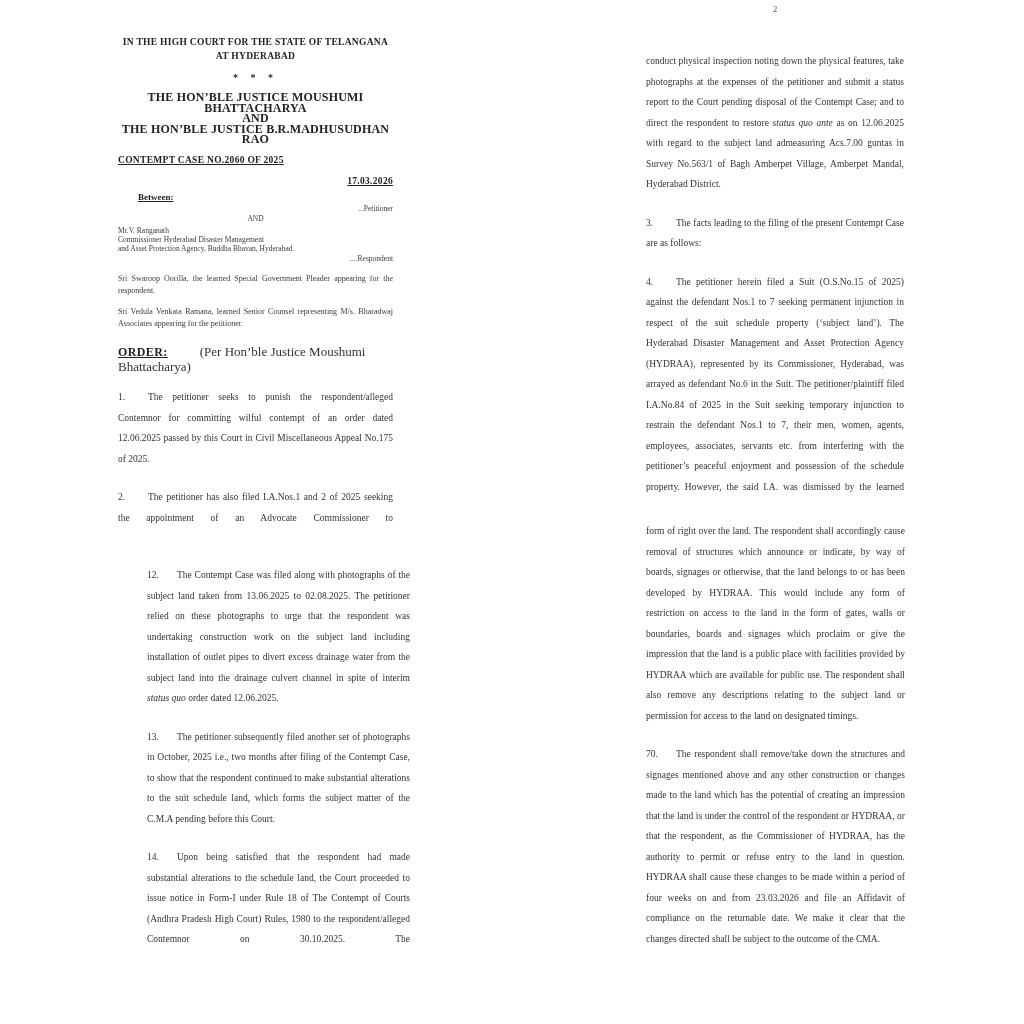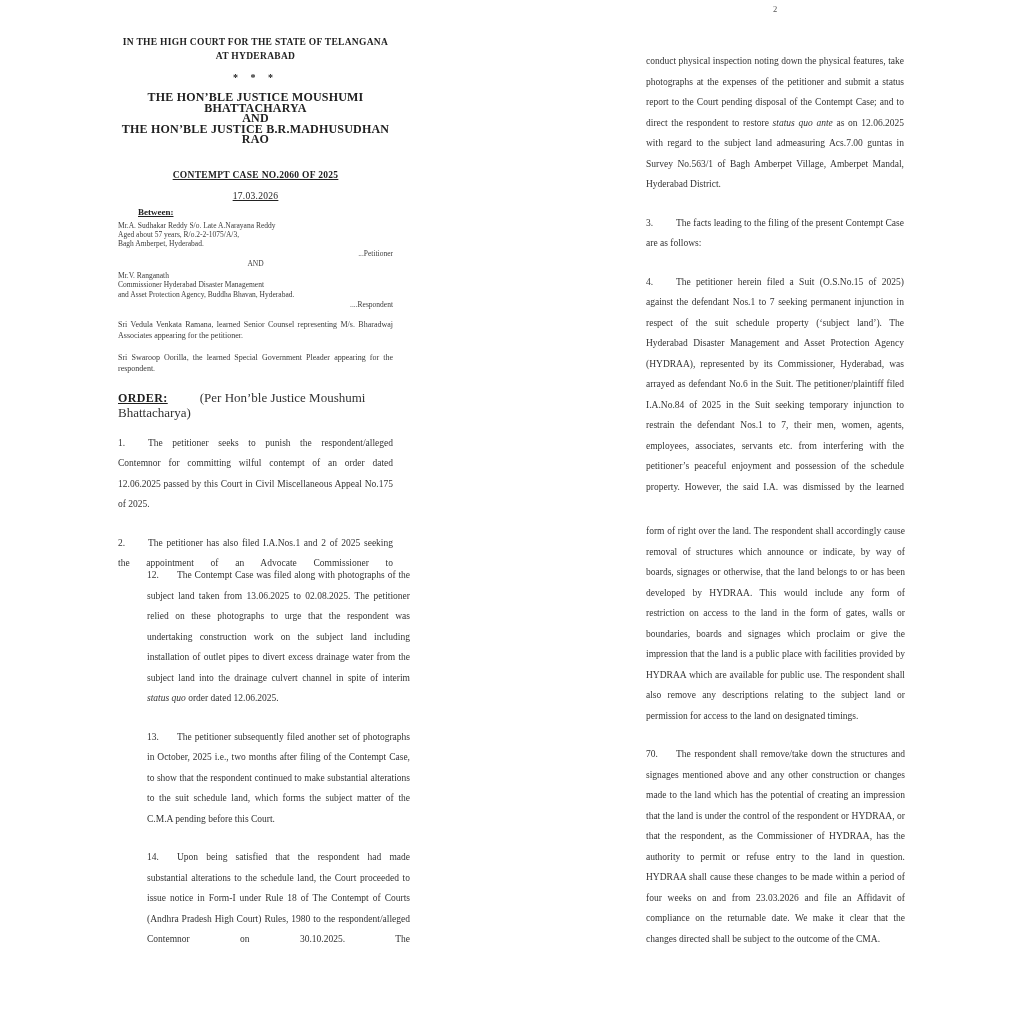--- a/index.html
+++ b/index.html
@@ -11,22 +11,22 @@
   .page1{left:118px;top:36px;width:275px;}
   .page2{left:646px;top:4px;width:258px;}
   .page3{left:147px;top:565px;width:263px;}
   .page4{left:646px;top:521px;width:259px;}
 
   
   .court{ text-align:center;font-weight:bold;font-size:9.5px;line-height:13.5px;color:#222;letter-spacing:.3px;}
   .sep{ text-align:center;font-weight:bold;font-size:10px;letter-spacing:5px;margin-top:9px;line-height:12px;color:#222;}
   .judges{margin-top:8px;}
   .judge{ text-align:center;font-weight:bold;font-size:12px;line-height:10.5px;color:#222;letter-spacing:.2px;}
-  .case-number{ text-align:center;font-weight:bold;font-size:9.5px;line-height:12px;margin-top:24px;text-decoration:underline;color:#222;letter-spacing:.3px;}
-  .order-date{ text-align:center;font-weight:normal;font-size:9.5px;line-height:12px;margin-top:9px;text-decoration:underline;color:#222;letter-spacing:.3px;}
+  .case-number{ text-align:left;font-weight:bold;font-size:9.5px;line-height:12px;margin-top:9px;text-decoration:underline;color:#222;letter-spacing:.3px;}
+  .order-date{ text-align:right;font-weight:bold;font-size:9.5px;line-height:12px;margin-top:9px;text-decoration:underline;color:#222;letter-spacing:.3px;}
   .between{ font-weight:bold;font-size:9px;line-height:11px;margin-top:5px;text-decoration:underline;color:#222;margin-left:20px;}
   .party{ font-size:7.5px;line-height:9.2px;margin-top:3px;color:#3a3a3a;}
   .tag{ font-size:7.5px;line-height:9px;text-align:right;margin-top:1px;color:#3a3a3a;}
   .and-label{ font-size:7.5px;line-height:9px;text-align:center;margin-top:1px;color:#3a3a3a;}
   .counsel{ font-size:8px;line-height:11.5px;text-align:justify;margin:10px 0 0 0;color:#3a3a3a;}
   .order-line{ margin-top:15px;line-height:14px;}
   .order-label{ font-weight:bold;font-size:12px;text-decoration:underline;color:#1e1e1e;letter-spacing:.4px;}
   .order-per{ font-size:13px;color:#333;padding-left:32px;}
 
   
@@ -48,35 +48,30 @@
     <div class="court">AT HYDERABAD</div>
     <div class="sep">* * *</div>
     <div class="judges">
       <div class="judge">THE HON’BLE JUSTICE MOUSHUMI BHATTACHARYA</div>
       <div class="judge">AND</div>
       <div class="judge">THE HON’BLE JUSTICE B.R.MADHUSUDHAN RAO</div>
     </div>
     <div class="case-number">CONTEMPT CASE NO.2060 OF 2025</div>
     <div class="order-date">17.03.2026</div>
     <div class="between">Between:</div>
-    <div class="party">
-      <div>Mr.A. Sudhakar Reddy S/o. Late A.Narayana Reddy</div>
-      <div>Aged about 57 years, R/o.2-2-1075/A/3,</div>
-      <div>Bagh Amberpet, Hyderabad.</div>
-    </div>
     <div class="tag">...Petitioner</div>
     <div class="and-label">AND</div>
     <div class="party">
       <div>Mr.V. Ranganath</div>
       <div>Commissioner Hyderabad Disaster Management</div>
       <div>and Asset Protection Agency, Buddha Bhavan, Hyderabad.</div>
     </div>
     <div class="tag">....Respondent</div>
+    <p class="counsel">Sri Swaroop Oorilla, the learned Special Government Pleader appearing for the respondent.</p>
     <p class="counsel">Sri Vedula Venkata Ramana, learned Senior Counsel representing M/s. Bharadwaj Associates appearing for the petitioner.</p>
-    <p class="counsel">Sri Swaroop Oorilla, the learned Special Government Pleader appearing for the respondent.</p>
     <div class="order-line">
       <span class="order-label">ORDER:</span><span class="order-per">(Per Hon’ble Justice Moushumi Bhattacharya)</span>
     </div>
     <p class="body" style="margin-top:13px;">
       <span class="pnum">1.</span><span>The petitioner seeks to punish the respondent/alleged Contemnor for committing wilful contempt of an order dated 12.06.2025 passed by this Court in Civil Miscellaneous Appeal No.175 of 2025.</span>
     </p>
     <p class="body cut">
       <span class="pnum">2.</span><span>The petitioner has also filed I.A.Nos.1 and 2 of 2025 seeking the appointment of an Advocate Commissioner to</span>
     </p>
   </section>

